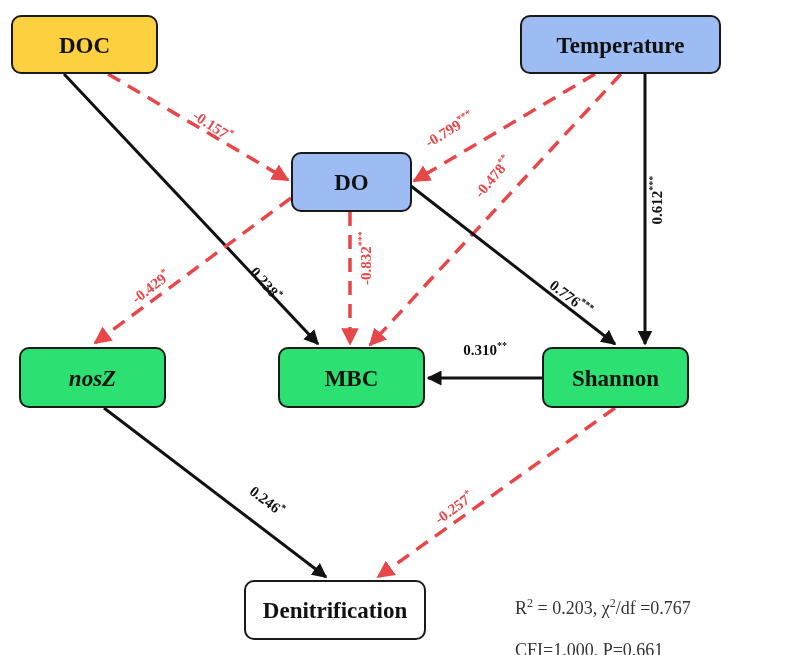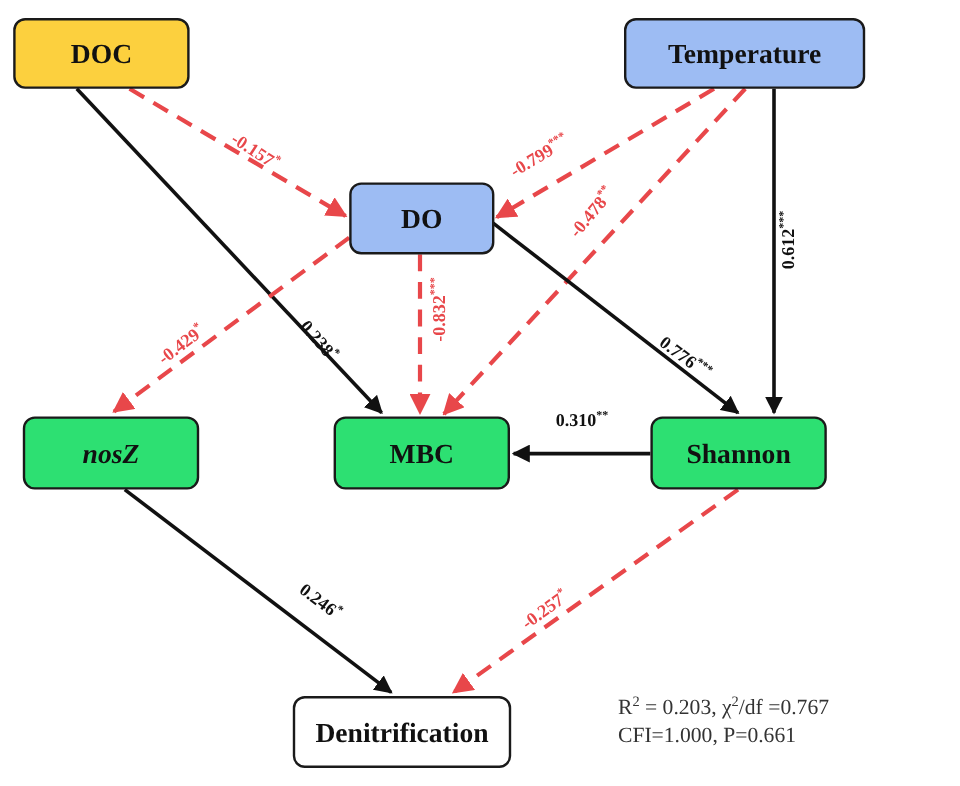--- a/index.html
+++ b/index.html
@@ -7,21 +7,21 @@
          font-family: "Liberation Serif", serif; }
   svg { position: absolute; left: 0; top: 0; }
   .node-text { font-family: "Liberation Serif", serif; font-weight: bold; font-size: 23px; fill: #111; }
   .node-text.italic { font-style: italic; }
   .coef { font-family: "Liberation Serif", serif; font-weight: bold; font-size: 15px; }
   .coef.pos { fill: #111; }
   .coef.neg { fill: #e8474a; }
   .sig { font-size: 10px; }
   .stats { position: absolute; left: 515px; top: 573px; font-family: "Liberation Serif", serif;
            font-size: 18px; color: #333; line-height: 23px; }
-  .stats div { white-space: nowrap; }
+  .stats div { white-space: nowrap; margin-top: 19px; }
 </style>
 </head>
 <body>
 
 <svg id="diagram" width="800" height="655" viewBox="0 0 800 655" xmlns="http://www.w3.org/2000/svg">
   <defs>
     <marker id="arrow-pos" viewBox="0 0 10 10" refX="9" refY="5" markerWidth="5" markerHeight="5" orient="auto-start-reverse">
       <path d="M0,0 L10,5 L0,10 z" fill="#111111"></path>
     </marker>
     <marker id="arrow-neg" viewBox="0 0 10 10" refX="9" refY="5" markerWidth="5" markerHeight="5" orient="auto-start-reverse">

